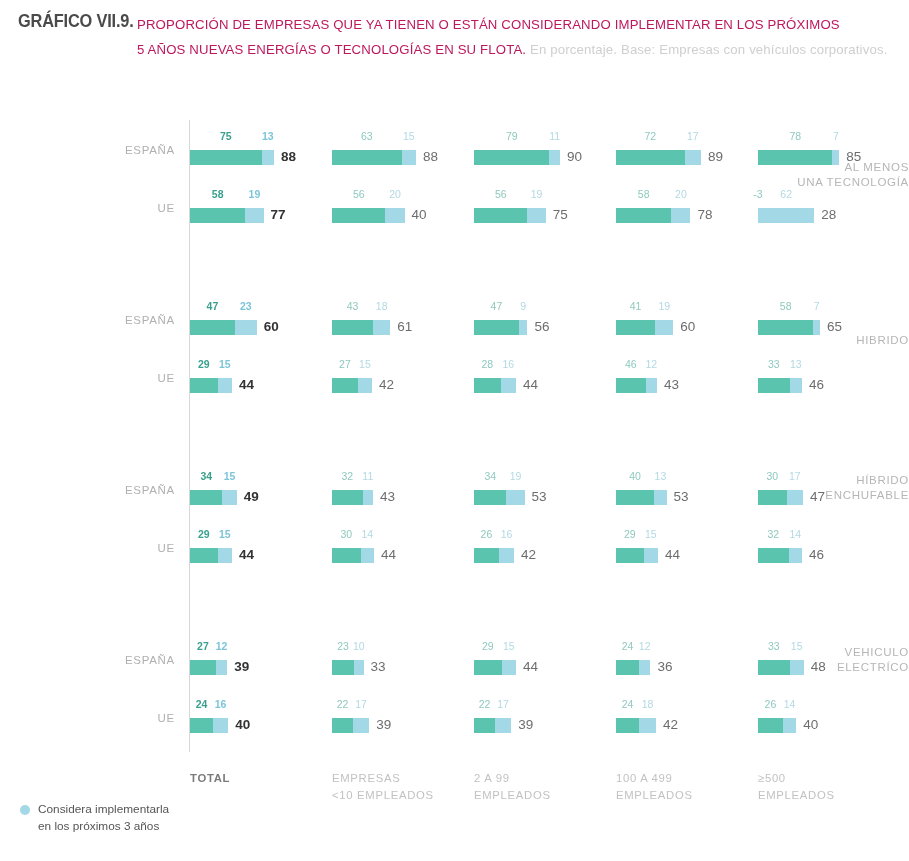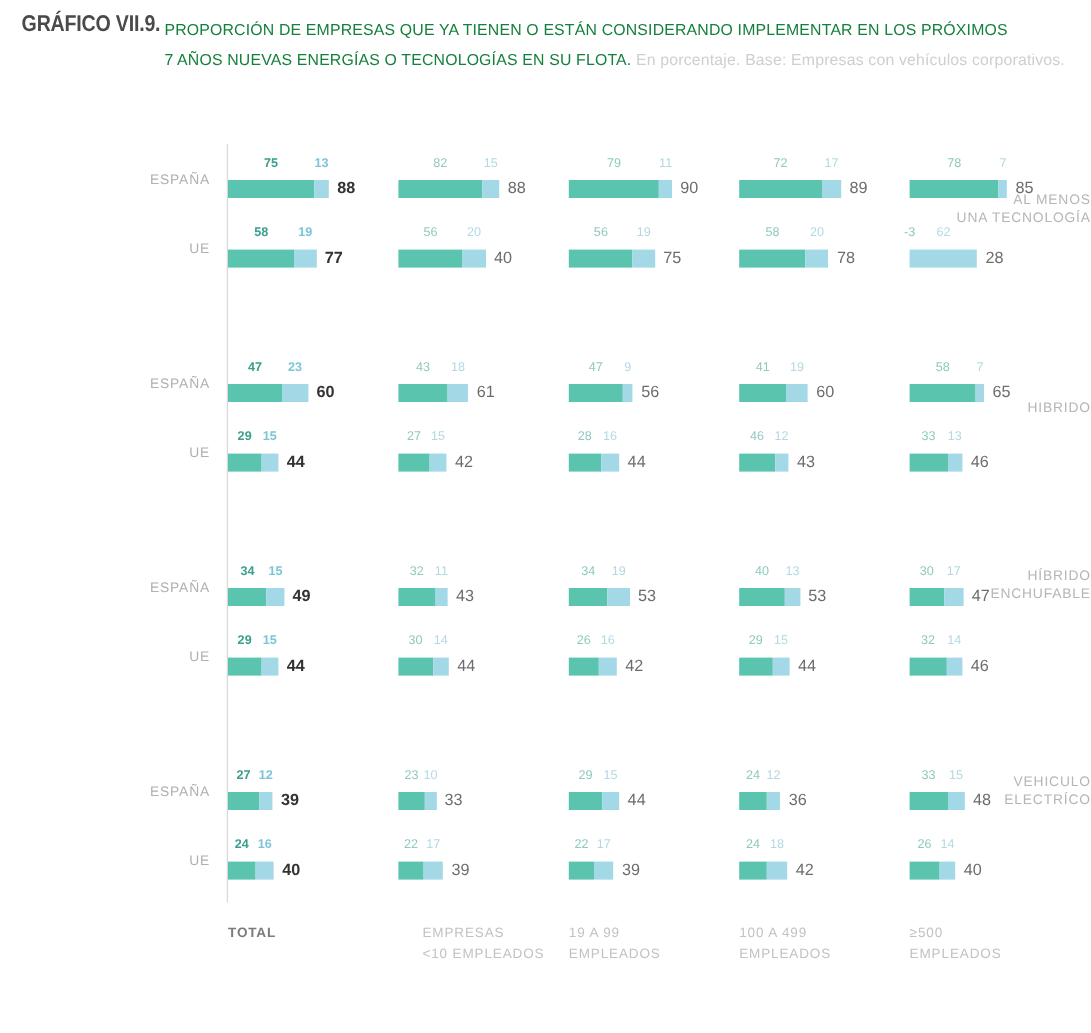--- a/index.html
+++ b/index.html
@@ -39,21 +39,21 @@
     position: absolute;
     left: 137px; top: 12px;
     width: 772px;
   }
   .title-line {
     font-size: 13.2px;
     line-height: 25px;
     letter-spacing: 0.15px;
     white-space: nowrap;
   }
-  .title-strong { color: #15803d; }
+  .title-strong { color: #be185d; }
   .title-soft  { color: #cfcfcf; }
   #source-line {
     font-size: 12.2px;
     line-height: 24px;
     color: #cfcfcf;
     letter-spacing: 0.1px;
     white-space: nowrap;
   }
 
   
@@ -182,21 +182,21 @@
 </head>
 <body>
 
 <div id="header">
   <div id="chart-number">GRÁFICO VII.9.</div>
   <div id="title-block">
     <div class="title-line">
       <span class="title-strong">PROPORCIÓN DE EMPRESAS QUE YA TIENEN O ESTÁN CONSIDERANDO IMPLEMENTAR EN LOS PRÓXIMOS</span>
     </div>
     <div class="title-line">
-      <span class="title-strong">7 AÑOS NUEVAS ENERGÍAS O TECNOLOGÍAS EN SU FLOTA.</span>
+      <span class="title-strong">5 AÑOS NUEVAS ENERGÍAS O TECNOLOGÍAS EN SU FLOTA.</span>
       <span class="title-soft">En porcentaje. Base: Empresas con vehículos corporativos.</span>
     </div>
   </div>
 </div>
 
 <div id="plot">
   <div id="axis-line"></div>
   <div id="groups-layer">
       <div class="group-label" style="top: 160px;">AL MENOS
 UNA TECNOLOGÍA</div>
@@ -208,21 +208,21 @@
         </div>
         <div class="seg-label a" style="left: 21.8125px; width: 28px;">75</div>
         <div class="seg-label b" style="left: 63.8325px; width: 28px;">13</div>
         <div class="total-label" style="left: 91.04px;">88</div>
       </div>
       <div class="cell dim" style="left: 332px; top: 128px;">
         <div class="bar-wrap">
           <div class="seg-a" style="width: 69.715px;"></div>
           <div class="seg-b" style="width: 14.325px;"></div>
         </div>
-        <div class="seg-label a" style="left: 20.8575px; width: 28px;">82</div>
+        <div class="seg-label a" style="left: 20.8575px; width: 28px;">63</div>
         <div class="seg-label b" style="left: 62.8775px; width: 28px;">15</div>
         <div class="total-label" style="left: 91.04px;">88</div>
       </div>
       <div class="cell dim" style="left: 474px; top: 128px;">
         <div class="bar-wrap">
           <div class="seg-a" style="width: 75.445px;"></div>
           <div class="seg-b" style="width: 10.505px;"></div>
         </div>
         <div class="seg-label a" style="left: 23.7225px; width: 28px;">79</div>
         <div class="seg-label b" style="left: 66.6975px; width: 28px;">11</div>
@@ -569,25 +569,27 @@
           <div class="seg-a" style="width: 24.83px;"></div>
           <div class="seg-b" style="width: 13.37px;"></div>
         </div>
         <div class="seg-label a" style="left: -1.585px; width: 28px;">26</div>
         <div class="seg-label b" style="left: 17.515px; width: 28px;">14</div>
         <div class="total-label" style="left: 45.2px;">40</div>
       </div>
     </div>
   <div id="columns-layer">
       <div class="col-header primary" style="left: 190px;">TOTAL</div>
-      <div class="col-header" style="left: 352px;">EMPRESAS
+      <div class="col-header" style="left: 332px;">EMPRESAS
 &lt;10 EMPLEADOS</div>
-      <div class="col-header" style="left: 474px;">19 A 99
+      <div class="col-header" style="left: 474px;">2 A 99
 EMPLEADOS</div>
       <div class="col-header" style="left: 616px;">100 A 499
 EMPLEADOS</div>
       <div class="col-header" style="left: 758px;">≥500
 EMPLEADOS</div>
     </div>
 </div>
 
 <div id="legend">
+    <div class="legend-item"><span class="legend-dot" style="background: rgb(163, 216, 230);"></span><span>Considera implementarla
+en los próximos 3 años</span></div>
   </div>
 
 </body></html>

